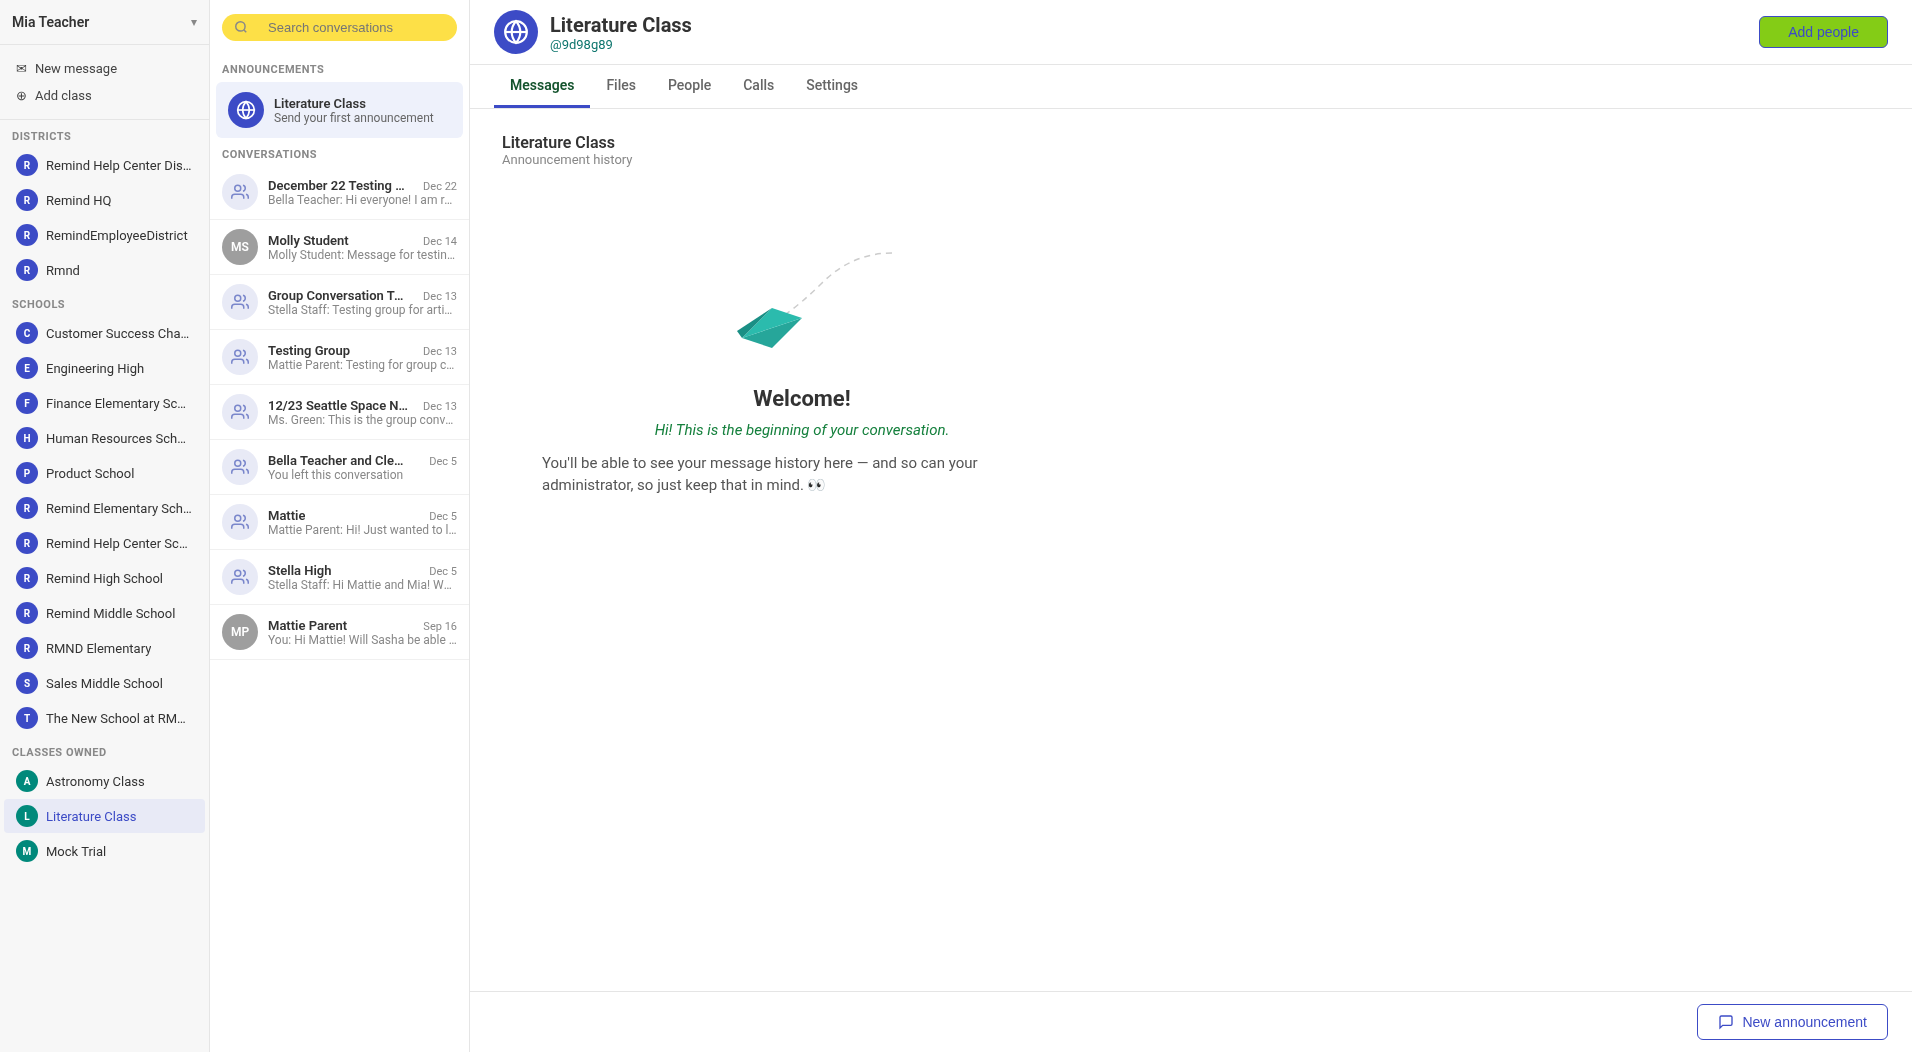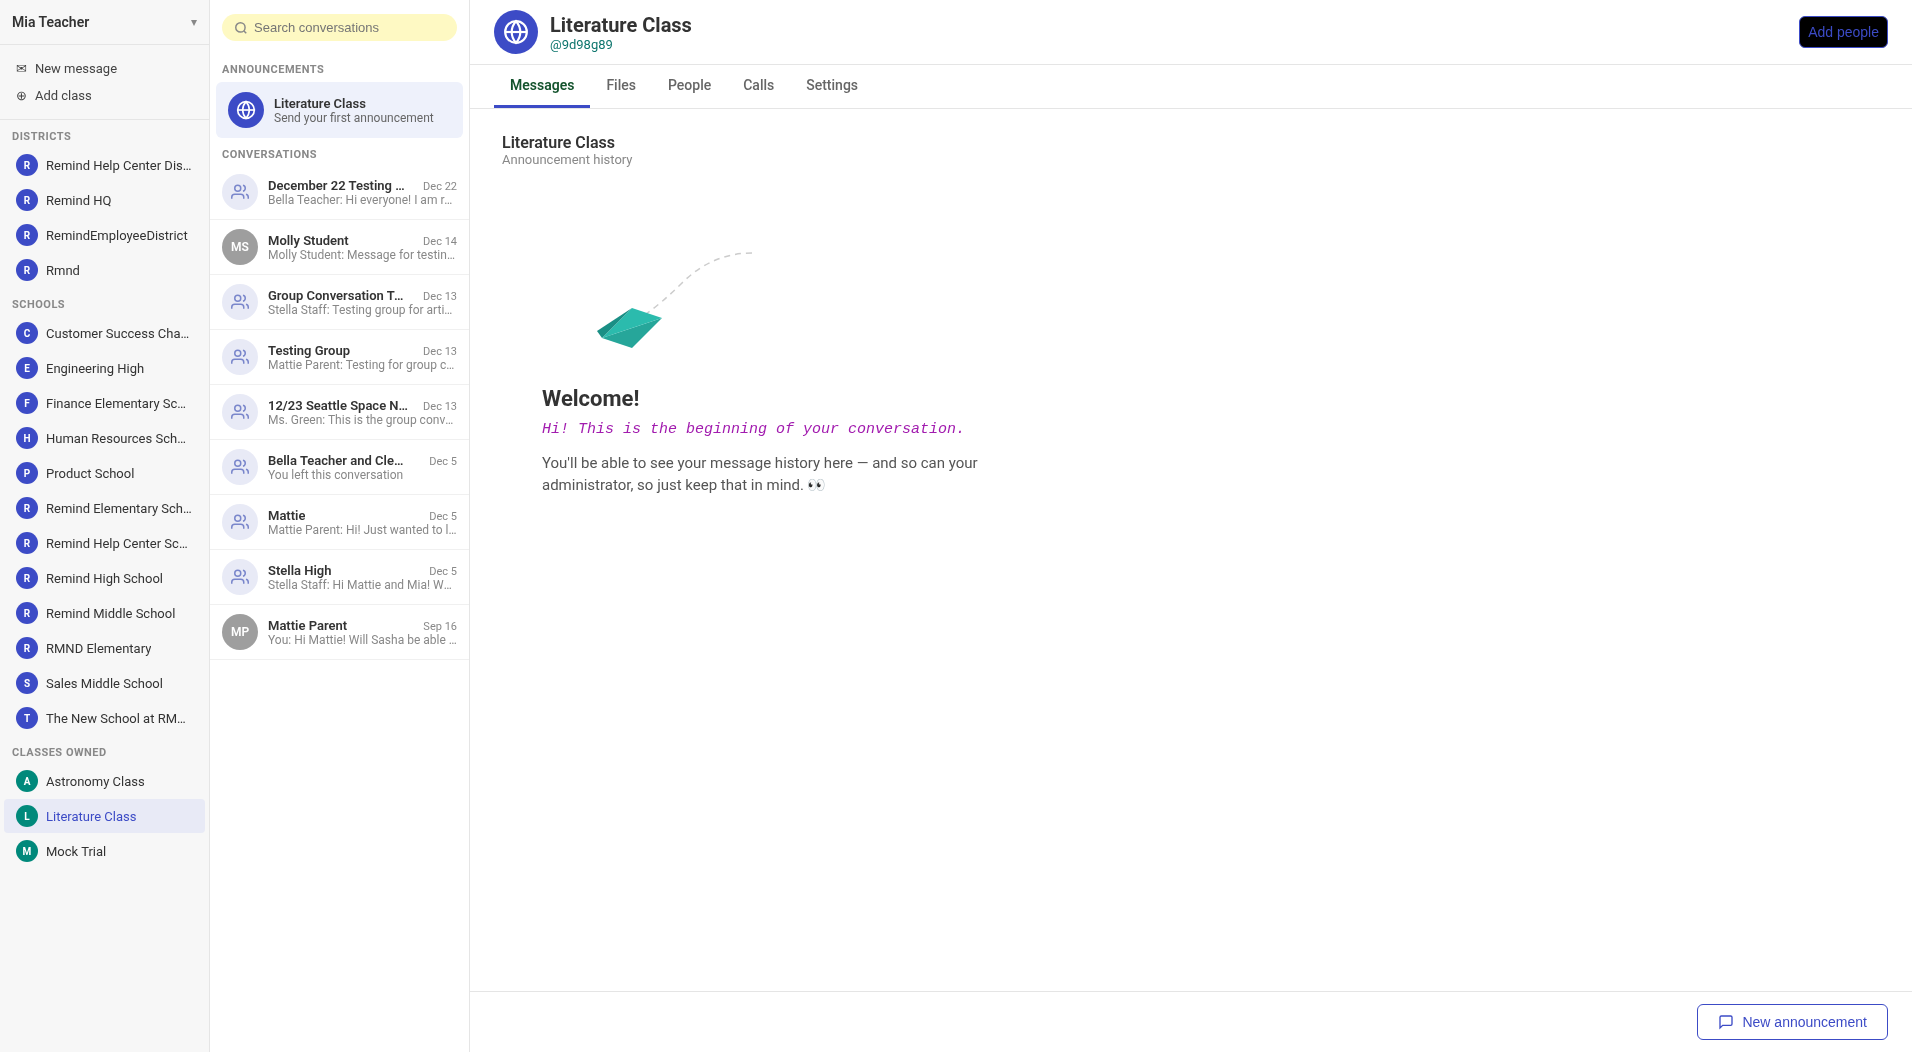--- a/index.html
+++ b/index.html
@@ -16,21 +16,21 @@
     .sidebar-item { display: flex; align-items: center; gap: 8px; padding: 6px 12px; cursor: pointer; font-size: 13px; color: #333; border-radius: 4px; margin: 1px 4px; }
     .sidebar-item.active { background: #e8eaf6; color: #3c4bc6; }
     .sidebar-avatar { width: 22px; height: 22px; border-radius: 50%; display: flex; align-items: center; justify-content: center; font-size: 10px; font-weight: 700; color: #fff; flex-shrink: 0; }
     .sidebar-avatar.blue { background: #3c4bc6; }
     .sidebar-avatar.teal { background: #00897b; }
     .sidebar-item-text { white-space: nowrap; overflow: hidden; text-overflow: ellipsis; }
 
     
     .middle-panel { width: 260px; min-width: 260px; border-right: 1px solid #e5e5e5; display: flex; flex-direction: column; overflow: hidden; }
     .middle-header { padding: 14px 12px 10px 12px; }
-    .search-bar { display: flex; align-items: center; gap: 6px; background: #fef9c3; border-radius: 20px; padding: 6px 12px; margin-bottom: 4px; }
+    .search-bar { display: flex; gap: 20px; background: #fde047; border-radius: 20px; padding: 6px 12px; margin-bottom: 4px; }
     .search-bar input { border: none; background: transparent; outline: none; font-size: 13px; color: #555; width: 100%; }
     .search-icon-svg { color: #888; flex-shrink: 0; }
     .section-title { font-size: 11px; font-weight: 700; color: #888; padding: 8px 12px 4px 12px; letter-spacing: 0.5px; text-transform: uppercase; }
     .announcement-item { display: flex; align-items: center; gap: 10px; padding: 10px 12px; cursor: pointer; border-radius: 6px; margin: 2px 6px; background: #eef1fb; }
     .announcement-avatar { width: 36px; height: 36px; border-radius: 50%; background: #3c4bc6; display: flex; align-items: center; justify-content: center; flex-shrink: 0; }
     .announcement-avatar svg { width: 20px; height: 20px; }
     .announcement-text-main { font-size: 13px; font-weight: 600; }
     .announcement-text-sub { font-size: 12px; color: #666; }
     .conversation-list { flex: 1; overflow-y: auto; }
     .conv-item { display: flex; align-items: center; gap: 10px; padding: 9px 12px; cursor: pointer; border-bottom: 1px solid #f0f0f0; }
@@ -42,34 +42,34 @@
     .conv-date { font-size: 11px; color: #888; flex-shrink: 0; }
     .conv-preview { font-size: 12px; color: #888; white-space: nowrap; overflow: hidden; text-overflow: ellipsis; }
 
     
     .main-panel { flex: 1; display: flex; flex-direction: column; overflow: hidden; position: relative; }
     .main-topbar { display: flex; align-items: center; justify-content: space-between; padding: 10px 24px; border-bottom: 1px solid #e5e5e5; }
     .class-info { display: flex; align-items: center; gap: 12px; }
     .class-avatar { width: 44px; height: 44px; border-radius: 50%; background: #3c4bc6; display: flex; align-items: center; justify-content: center; }
     .class-title { font-size: 20px; font-weight: 700; }
     .class-handle { font-size: 13px; color: #0f766e; }
-    .add-people-btn { border: 1.5px solid #3c4bc6; color: #3c4bc6; background: #000000; padding: 7px 8px; border-radius: 6px; cursor: pointer; font-size: 14px; font-weight: 500; }
+    .add-people-btn { border: 1.5px solid #3c4bc6; color: #3c4bc6; background: #84cc16; padding: 7px 28px; border-radius: 6px; cursor: pointer; font-size: 14px; font-weight: 500; }
     .tabs { display: flex; gap: 0; padding: 0 24px; border-bottom: 1px solid #e5e5e5; }
     .tab { padding: 12px 16px; cursor: pointer; font-size: 14px; color: #666; border-bottom: 3px solid transparent; font-weight: 500; }
     .tab.active { color: #14532d; border-bottom: 3px solid #3c4bc6; font-weight: 600; }
     .content-area { flex: 1; overflow-y: auto; padding: 24px 32px; position: relative; }
     .content-breadcrumb { margin-bottom: 16px; }
     .breadcrumb-title { font-size: 16px; font-weight: 600; color: #333; }
     .breadcrumb-sub { font-size: 13px; color: #888; }
 
     
-    .welcome-section { display: flex; flex-direction: column; align-items: flex-start; justify-content: center; padding: 60px 40px; text-align: left; max-width: 600px; }
+    .welcome-section { display: flex; flex-direction: column; align-items: center; justify-content: center; padding: 60px 40px; text-align: left; max-width: 600px; }
     .plane-container { margin-bottom: 20px; }
     .welcome-title { font-size: 22px; font-weight: 700; margin-bottom: 8px; }
-    .welcome-text { font-size: 15px; color: #a21caf; line-height: 1.5; font-style: italic; font-family: Liberation Mono, monospace; }
+    .welcome-text { font-size: 15px; color: #15803d; line-height: 1.5; font-style: italic; }
     .welcome-text2 { font-size: 15px; color: #555; line-height: 1.5; margin-top: 10px; }
 
     
     .bottom-bar { padding: 12px 24px; border-top: 1px solid #e5e5e5; display: flex; justify-content: flex-end; }
     .new-announcement-btn { display: flex; align-items: center; gap: 8px; border: 1.5px solid #3c4bc6; color: #3c4bc6; background: #fff; padding: 9px 20px; border-radius: 6px; cursor: pointer; font-size: 14px; font-weight: 500; }
   </style>
 </head>
 <body>
 
 <div class="sidebar">

